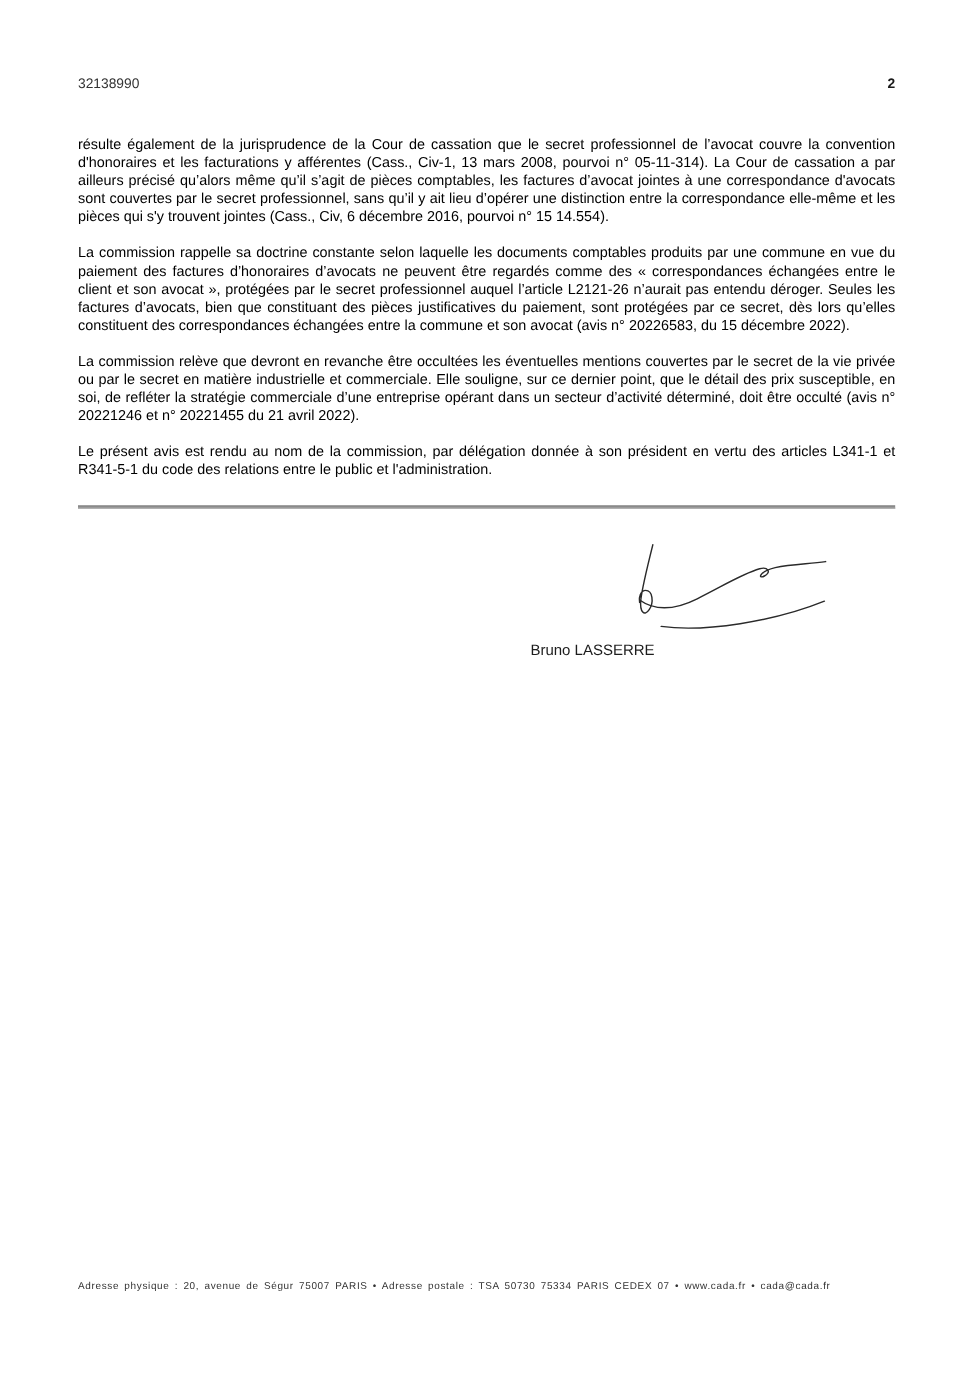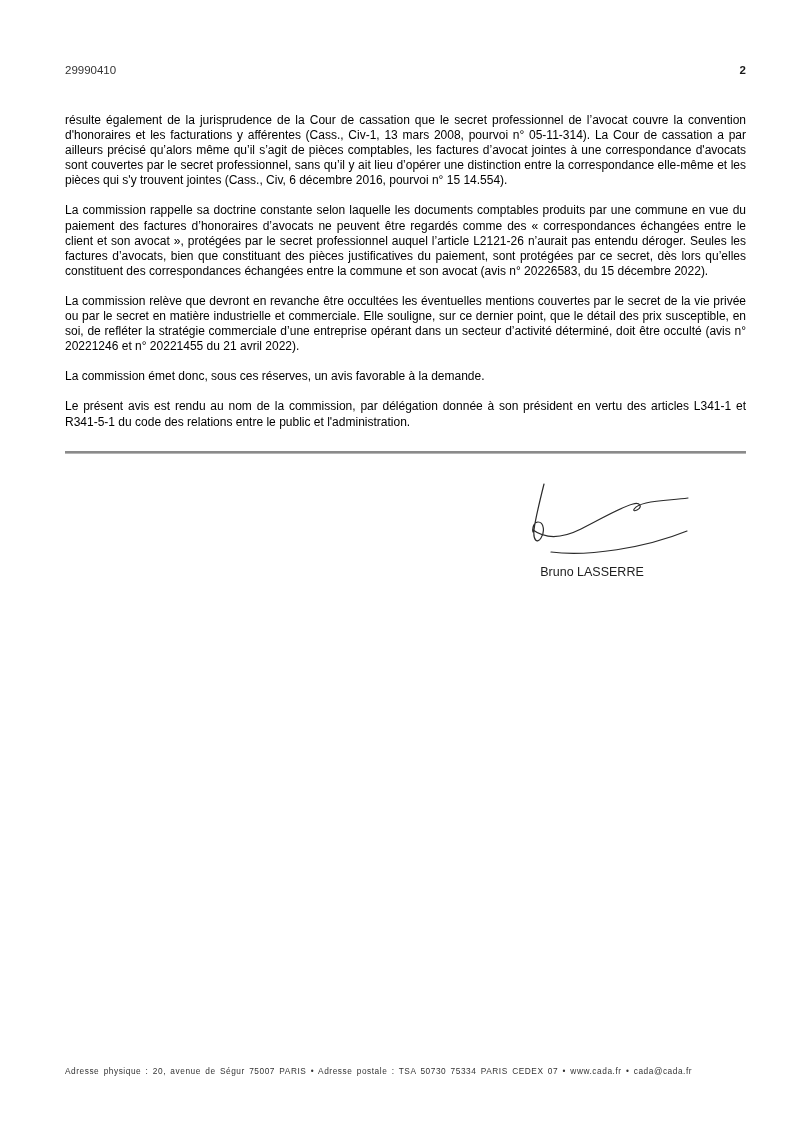--- a/index.html
+++ b/index.html
@@ -48,21 +48,20 @@
     width: 681px;
     height: 3px;
     background: #8a8a8a;
     border-bottom: 1px solid #b5b5b5;
     margin-top: 21px;
     margin-bottom: 24px;
   }
   .signature-block {
     width: 300px;
     margin-left: 377px;
-    text-align: center;
   }
   .signature-img {
     display: block;
     margin: 0 auto 6px auto;
   }
   .sig-name, .sig-title {
     font-size: 12.5px;
     line-height: 16px;
     color: #1d1d1d;
   }
@@ -78,29 +77,28 @@
     white-space: nowrap;
   }
 </style>
 </head>
 <body>
 
 <div class="page">
   <div class="content">
 
     <div class="page-header">
-      <span class="doc-ref">29990410</span>
+      <span class="doc-ref">32138990</span>
       <span class="page-num">2</span>
     </div>
 
     <div class="doc-body">
       <p>résulte également de la jurisprudence de la Cour de cassation que le secret professionnel de l’avocat couvre la convention d'honoraires et les facturations y afférentes (Cass., Civ-1, 13 mars 2008, pourvoi n° 05-11-314). La Cour de cassation a par ailleurs précisé qu’alors même qu’il s’agit de pièces comptables, les factures d’avocat jointes à une correspondance d'avocats sont couvertes par le secret professionnel, sans qu’il y ait lieu d’opérer une distinction entre la correspondance elle-même et les pièces qui s'y trouvent jointes (Cass., Civ, 6 décembre 2016, pourvoi n° 15 14.554).</p>
       <p>La commission rappelle sa doctrine constante selon laquelle les documents comptables produits par une commune en vue du paiement des factures d’honoraires d’avocats ne peuvent être regardés comme des « correspondances échangées entre le client et son avocat », protégées par le secret professionnel auquel l’article L2121-26 n’aurait pas entendu déroger. Seules les factures d’avocats, bien que constituant des pièces justificatives du paiement, sont protégées par ce secret, dès lors qu’elles constituent des correspondances échangées entre la commune et son avocat (avis n° 20226583, du 15 décembre 2022).</p>
       <p>La commission relève que devront en revanche être occultées les éventuelles mentions couvertes par le secret de la vie privée ou par le secret en matière industrielle et commerciale. Elle souligne, sur ce dernier point, que le détail des prix susceptible, en soi, de refléter la stratégie commerciale d’une entreprise opérant dans un secteur d’activité déterminé, doit être occulté (avis n° 20221246 et n° 20221455 du 21 avril 2022).</p>
-      <p>La commission émet donc, sous ces réserves, un avis favorable à la demande.</p>
       <p>Le présent avis est rendu au nom de la commission, par délégation donnée à son président en vertu des articles L341-1 et R341-5-1 du code des relations entre le public et l'administration.</p>
     </div>
 
     <div class="rule"></div>
 
     <div class="signature-block">
       <svg class="signature-img" width="210" height="80" viewBox="0 0 210 80" fill="none" stroke="#2a2a2a" stroke-width="1.2" stroke-linecap="round" stroke-linejoin="round">
         <path d="M57,6 C54,18 48,42 47,52 C46,62 50,66 54,60 C58,54 57,44 51,44 C47,44 45,50 46,54"></path>
         <path d="M46,52 C60,62 76,60 94,51 C116,40 132,30 146,26 C153,24 156,29 150,32 C144,35 146,28 159,25 C173,22 187,22 201,20"></path>
         <path d="M64,74 C100,79 158,70 200,53"></path>

